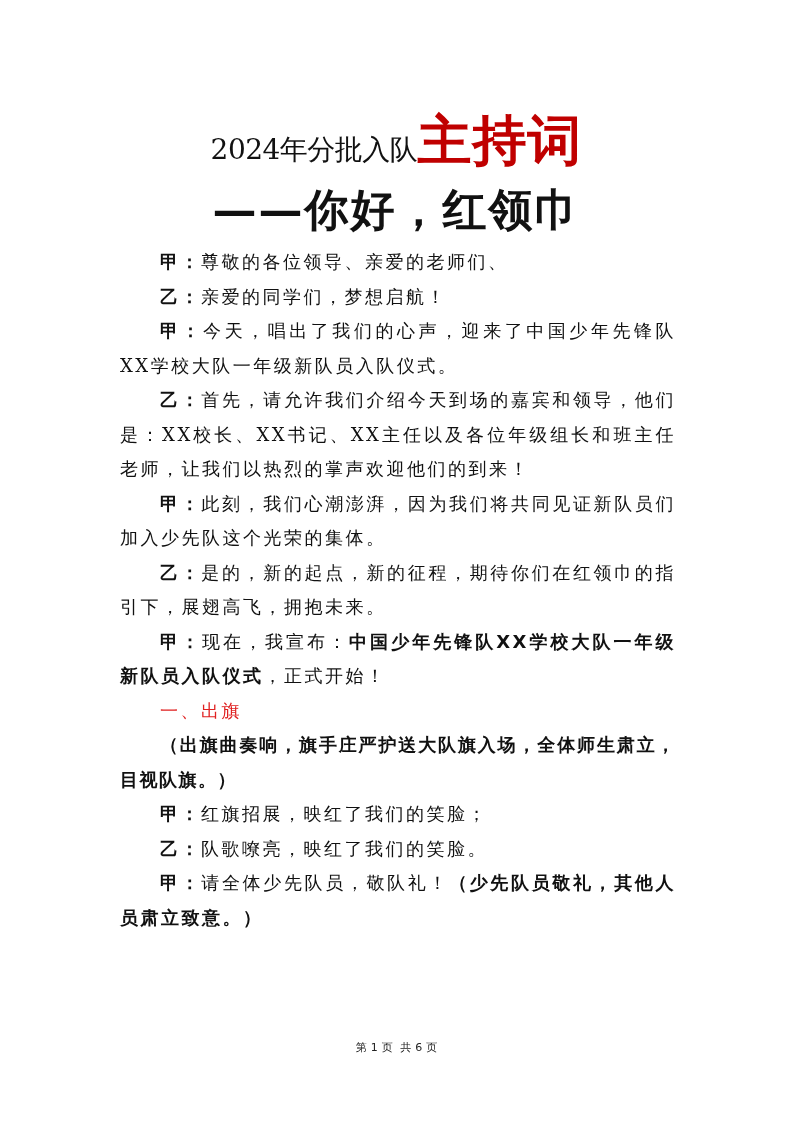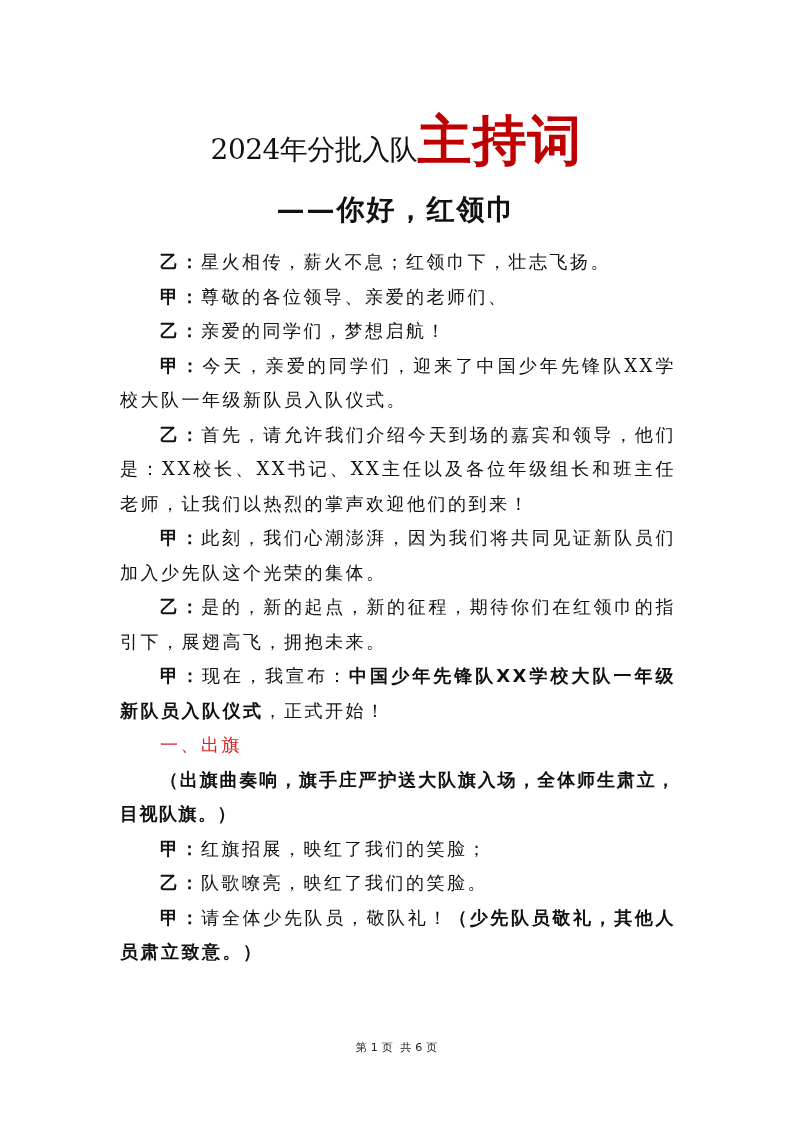--- a/index.html
+++ b/index.html
@@ -43,21 +43,21 @@
       color: #c00000;
       vertical-align: baseline;
       letter-spacing: 1px;
     }
     .subtitle {
       position: absolute;
       top: 188px;
       left: 0;
       width: 793px;
       text-align: center;
-      font-size: 28px;
+      font-size: 44px;
       font-weight: bold;
       line-height: 44px;
       color: #111111;
       white-space: nowrap;
       letter-spacing: 2px;
     }
     .body-text {
       position: absolute;
       top: 245px;
       left: 120px;
@@ -112,27 +112,26 @@
 
   <div class="title-line">
     <span class="title-normal">2024年分批入队</span><span class="title-highlight">主持词</span>
   </div>
 
   <div class="subtitle">——你好，红领巾</div>
 
   <div class="body-text">
 
 
-    <p class="para"><span class="speaker">乙：</span><span>星火相传，薪火不息；红领巾下，壮志飞扬。</span></p>
 
     <p class="para"><span class="speaker">甲：</span><span>尊敬的各位领导、亲爱的老师们、</span></p>
 
     <p class="para"><span class="speaker">乙：</span><span>亲爱的同学们，梦想启航！</span></p>
 
-    <p class="para"><span class="speaker">甲：</span><span>今天，亲爱的同学们，迎来了中国少年先锋队XX学校大队一年级新队员入队仪式。</span></p>
+    <p class="para"><span class="speaker">甲：</span><span>今天，唱出了我们的心声，迎来了中国少年先锋队XX学校大队一年级新队员入队仪式。</span></p>
 
     <p class="para"><span class="speaker">乙：</span><span>首先，请允许我们介绍今天到场的嘉宾和领导，他们是：XX校长、XX书记、XX主任以及各位年级组长和班主任老师，让我们以热烈的掌声欢迎他们的到来！</span></p>
 
     <p class="para"><span class="speaker">甲：</span><span>此刻，我们心潮澎湃，因为我们将共同见证新队员们加入少先队这个光荣的集体。</span></p>
 
     <p class="para"><span class="speaker">乙：</span><span>是的，新的起点，新的征程，期待你们在红领巾的指引下，展翅高飞，拥抱未来。</span></p>
 
     <p class="para"><span class="speaker">甲：</span><span>现在，我宣布：</span><span class="strong">中国少年先锋队XX学校大队一年级新队员入队仪式</span><span>，正式开始！</span></p>
 
     <p class="section-heading">一、出旗</p>

